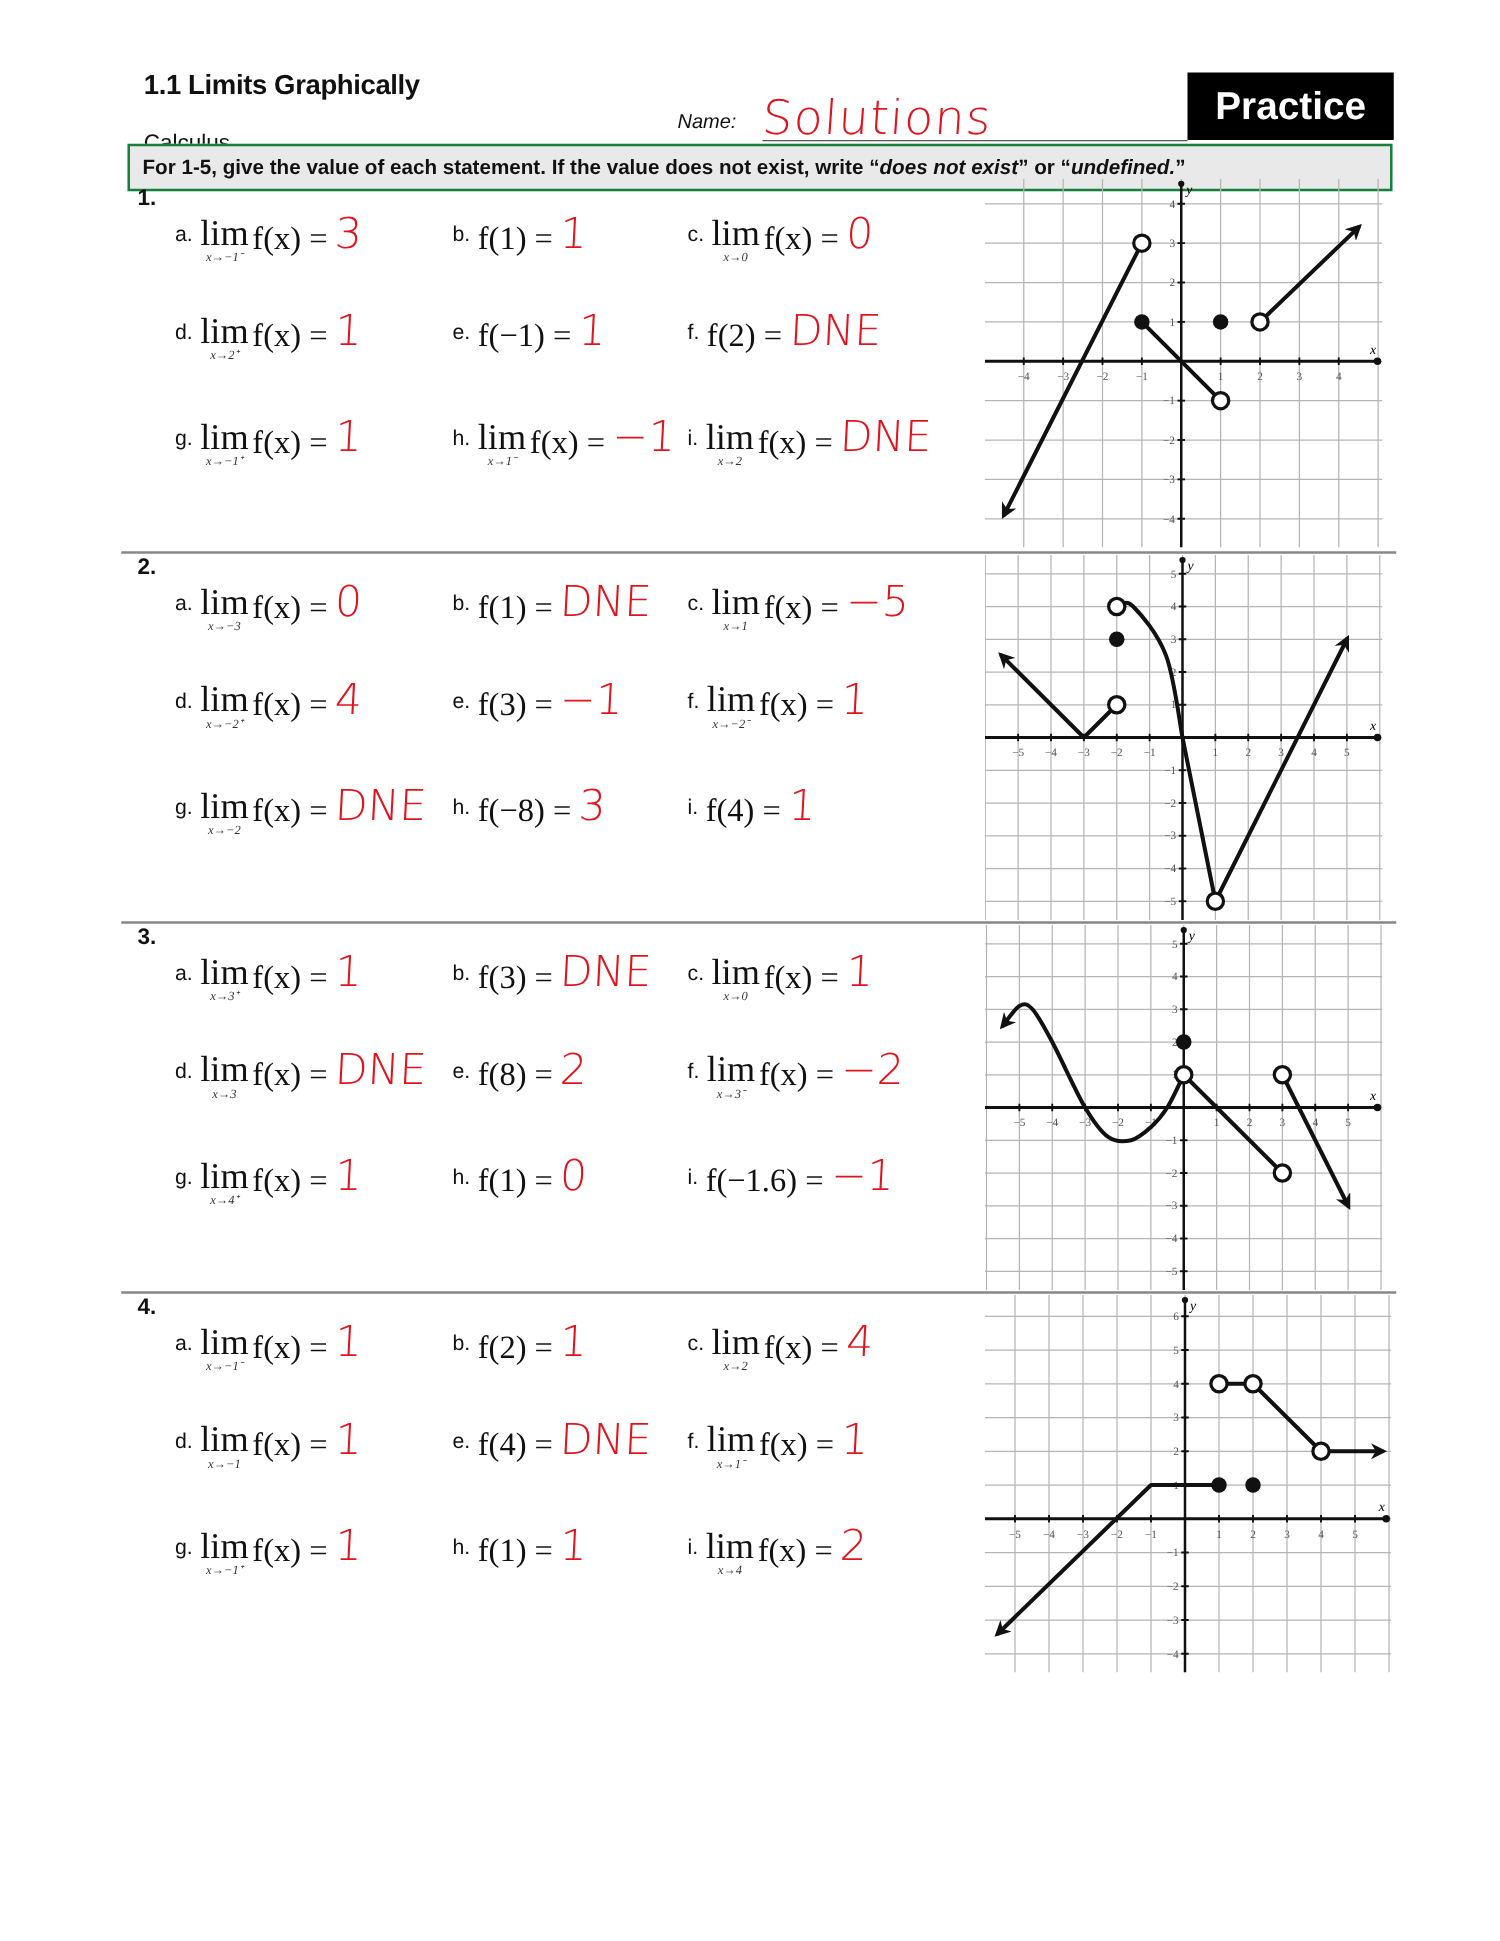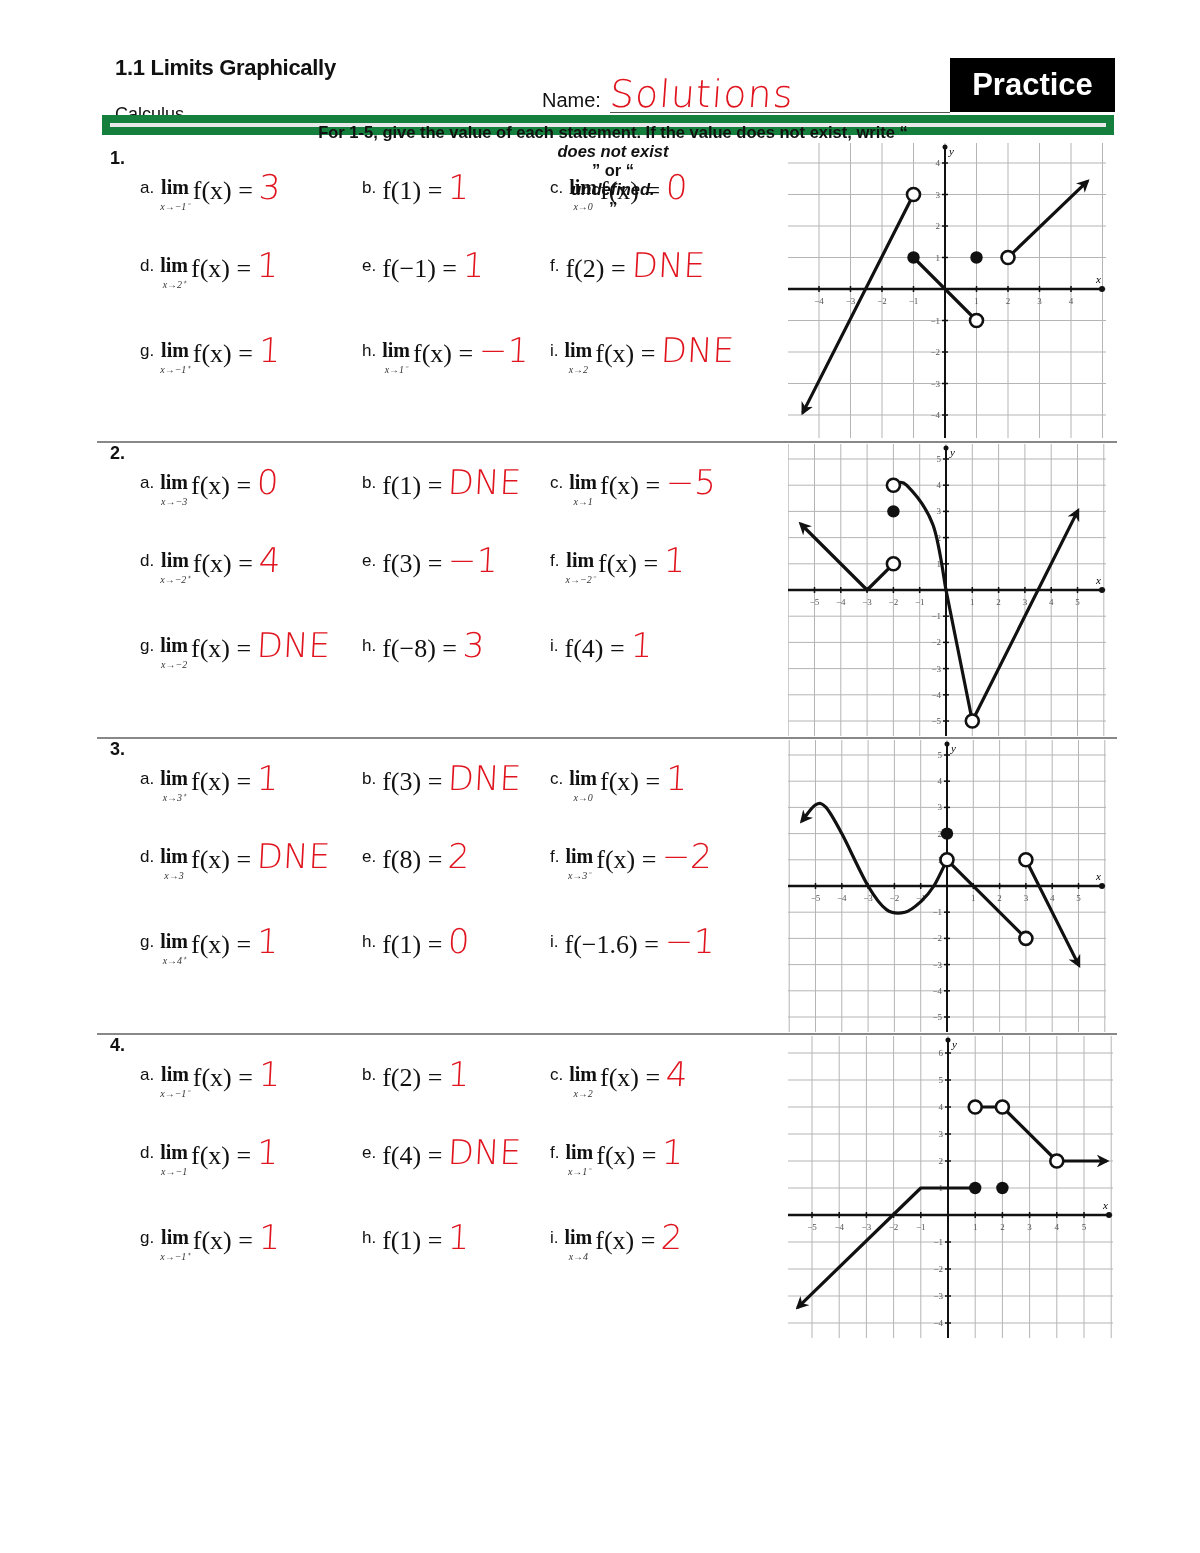--- a/index.html
+++ b/index.html
@@ -1,37 +1,37 @@
 <!DOCTYPE html>
 <html><head>
 <meta charset="utf-8">
 <style>
   html, body { margin: 0; padding: 0; background: #ffffff; }
   body { width: 1200px; height: 1553px; position: relative; overflow: hidden;
          font-family: "Liberation Sans", sans-serif; color: #111; }
   .abs { position: absolute; }
   .title { left: 115px; top: 55px; font-size: 22px; font-weight: bold; letter-spacing: -0.3px; }
   .subject { left: 115px; top: 104px; font-size: 18px; }
-  .name-label { left: 542px; top: 89px; font-size: 20px; }
+  .name-label { left: 542px; top: 89px; font-size: 16px; font-style: italic; }
   .name-value { left: 610px; top: 72px; font-size: 38px; color: #e0141e;
                 font-family: "DejaVu Sans", sans-serif; font-weight: 300; letter-spacing: 1px;
                 transform: skewX(-4deg); }
   .name-line { left: 610px; top: 112px; width: 340px; border-bottom: 1px solid #555; }
   .practice { left: 950px; top: 58px; width: 165px; height: 54px; background: #000; color: #fff;
               font-size: 31px; font-weight: bold; display: flex; align-items: center; justify-content: center; }
-  .instructions { left: 102px; top: 115px; width: 1012px; height: 20px; background: #e9e9e9;
-                  border: 8px solid #15803d; box-sizing: border-box; font-size: 16.5px; font-weight: bold;
-                  display: flex; align-items: center; padding-left: 10px; white-space: nowrap; flex-direction: column; }
+  .instructions { left: 102px; top: 115px; width: 1012px; height: 38px; background: #e9e9e9;
+                  border: 2px solid #15803d; box-sizing: border-box; font-size: 16.5px; font-weight: bold;
+                  display: flex; align-items: center; padding-left: 10px; white-space: nowrap; }
   .instructions i { font-style: italic; }
   .divider { left: 97px; width: 1020px; height: 0; border-top: 2px solid #888; }
   .pnum { font-size: 18px; font-weight: bold; }
   .item { position: absolute; display: flex; align-items: flex-start; white-space: nowrap; }
   .lbl { font-size: 17px; margin-right: 6px; margin-top: 6px; font-family: "Liberation Sans", sans-serif; }
   .lim { display: inline-flex; flex-direction: column; align-items: center; margin-right: 3px; }
-  .lim .word { font-family: "Liberation Serif", serif; font-size: 20px; line-height: 30px; font-weight: bold; }
+  .lim .word { font-family: "Liberation Serif", serif; font-size: 29px; line-height: 30px; }
   .lim .sub { font-family: "Liberation Serif", serif; font-style: italic; font-size: 10px; line-height: 10px; color: #333; }
   .expr { font-family: "Liberation Serif", serif; font-size: 26px; margin-top: 4px; }
   .ans { color: #e0141e; font-family: "DejaVu Sans", sans-serif; font-size: 34px; line-height: 34px;
          margin-left: 6px; margin-top: -2px; font-weight: 300; transform: skewX(-3deg); }
   svg.graph { position: absolute; }
 </style>
 </head>
 <body>
 
 <div class="abs title">1.1 Limits Graphically</div>

